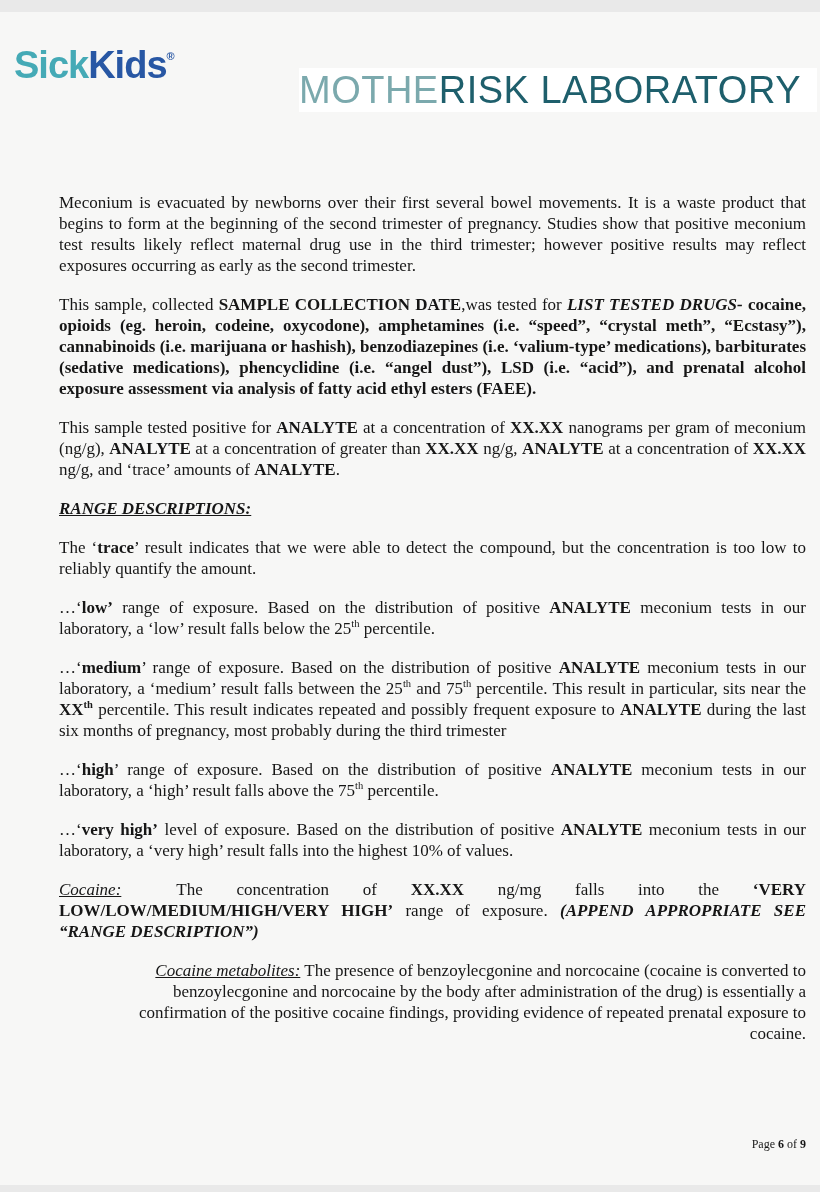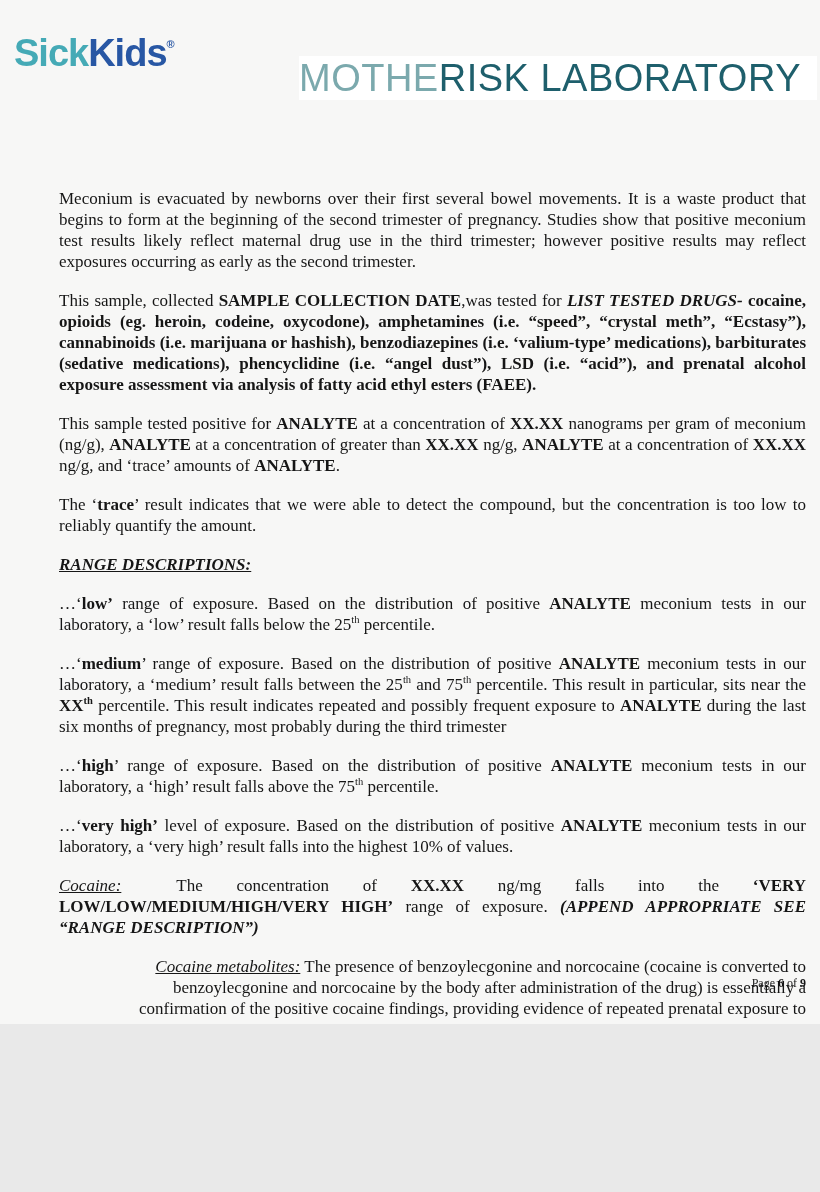--- a/index.html
+++ b/index.html
@@ -1,17 +1,17 @@
 <!DOCTYPE html>
 <html style="--page-bg: #f7f7f6; --sick-teal: #45aab6; --kids-blue: #2857a4; --hospital-blue: #2d5ca7; --mothe-teal: #7ba9ad; --risk-teal: #1e5f6c; --division-text: #1b1b1b; --body-text: #161616;"><head>
 <meta charset="utf-8">
 <style>
   html,body{margin:0;padding:0;background:#e9e9e9;}
   .page{
-    position:relative;width:820px;height:1024px;margin:0 auto;
+    position:relative;width:820px;height:1173px;margin:12px auto;
     background:var(--page-bg,#f7f7f6);
     font-family:"Liberation Serif",serif;color:var(--body-text,#161616);
     overflow:hidden;
   }
   
   .sickkids{position:absolute;left:14px;top:34px;}
   .sk-name{
     font-family:"Liberation Sans",sans-serif;font-weight:bold;
     font-size:38px;line-height:1;letter-spacing:-1px;white-space:nowrap;
   }
@@ -34,21 +34,21 @@
   }
   .mr-light{color:var(--mothe-teal,#7ba9ad);}
   .mr-dark{color:var(--risk-teal,#1e5f6c);}
   .division{
     position:absolute;left:299px;top:88px;width:518px;text-align:center;
     font-family:"Liberation Sans",sans-serif;font-weight:700;font-size:14.5px;
     font-variant:small-caps;letter-spacing:0.6px;word-spacing:5px;
     color:var(--division-text,#1b1b1b);white-space:nowrap;
   }
   
-  .content{position:absolute;left:59px;top:188px;width:747px;}
+  .content{position:absolute;left:59px;top:180px;width:747px;}
   p.para{
     margin:0 0 18px 0;font-size:17px;line-height:21px;text-align:justify;
   }
   p.para.left{text-align:left;}
   p.para.indent{margin-left:58px;text-align:right;}
   p.para.gap{margin-top:14px;}
   .content sup{font-size:0.62em;vertical-align:super;line-height:0;}
   .tab{display:inline-block;width:55px;}
   
   .footer{
@@ -71,22 +71,22 @@
   <div class="motherisk-box">
     <div class="mr-name">
       <span class="mr-light">MOTHE</span><span class="mr-dark">RISK LABORATORY</span>
     </div>
   </div>
 
   <div class="content">
       <p class="para"><span>Meconium is evacuated by newborns over their first several bowel movements. It is a waste product that begins to form at the beginning of the second trimester of pregnancy. Studies show that positive meconium test results likely reflect maternal drug use in the third trimester; however positive results may reflect exposures occurring as early as the second trimester.</span></p>
       <p class="para"><span>This sample, collected </span><span style="font-weight: bold;">SAMPLE COLLECTION DATE</span><span>,was tested for </span><span style="font-weight: bold; font-style: italic;">LIST TESTED DRUGS-</span><span style="font-weight: bold;"> cocaine, opioids (eg. heroin, codeine, oxycodone), amphetamines (i.e. “speed”, “crystal meth”, “Ecstasy”), cannabinoids (i.e. marijuana or hashish), benzodiazepines (i.e. ‘valium-type’ medications), barbiturates (sedative medications), phencyclidine (i.e. “angel dust”), LSD (i.e. “acid”), and prenatal alcohol exposure assessment via analysis of fatty acid ethyl esters (FAEE).</span></p>
       <p class="para"><span>This sample tested positive for </span><span style="font-weight: bold;">ANALYTE</span><span> at a concentration of </span><span style="font-weight: bold;">XX.XX</span><span> nanograms per gram of meconium (ng/g), </span><span style="font-weight: bold;">ANALYTE</span><span> at a concentration of greater than </span><span style="font-weight: bold;">XX.XX</span><span> ng/g, </span><span style="font-weight: bold;">ANALYTE</span><span> at a concentration of </span><span style="font-weight: bold;">XX.XX</span><span> ng/g, and ‘trace’ amounts of </span><span style="font-weight: bold;">ANALYTE</span><span>.</span></p>
+      <p class="para left"><span style="font-weight: bold; font-style: italic; text-decoration: underline;">RANGE DESCRIPTIONS:</span></p>
       <p class="para"><span>The ‘</span><span style="font-weight: bold;">trace</span><span>’ result indicates that we were able to detect the compound, but the concentration is too low to reliably quantify the amount.</span></p>
-      <p class="para left"><span style="font-weight: bold; font-style: italic; text-decoration: underline;">RANGE DESCRIPTIONS:</span></p>
       <p class="para"><span>…‘</span><span style="font-weight: bold;">low’</span><span> range of exposure.   Based on the distribution of positive </span><span style="font-weight: bold;">ANALYTE</span><span> meconium tests in our laboratory, a ‘low’ result falls below the 25</span><span><sup>th</sup></span><span> percentile.</span></p>
       <p class="para"><span>…‘</span><span style="font-weight: bold;">medium</span><span>’ range of exposure.  Based on the distribution of positive </span><span style="font-weight: bold;">ANALYTE</span><span> meconium tests in our laboratory, a ‘medium’ result falls between the 25</span><span><sup>th</sup></span><span> and 75</span><span><sup>th</sup></span><span> percentile.  This result in particular, sits near the </span><span style="font-weight: bold;">XX</span><span style="font-weight: bold;"><sup>th</sup></span><span> percentile.  This result indicates repeated and possibly frequent exposure to </span><span style="font-weight: bold;">ANALYTE</span><span> during the last six months of pregnancy, most probably during the third trimester</span></p>
       <p class="para"><span>…‘</span><span style="font-weight: bold;">high</span><span>’ range of exposure.  Based on the distribution of positive </span><span style="font-weight: bold;">ANALYTE</span><span> meconium tests in our laboratory, a ‘high’ result falls above the 75</span><span><sup>th</sup></span><span> percentile.</span></p>
       <p class="para"><span>…‘</span><span style="font-weight: bold;">very high’</span><span> level of exposure.  Based on the distribution of positive </span><span style="font-weight: bold;">ANALYTE</span><span> meconium tests in our laboratory, a ‘very high’ result falls into the highest 10% of values.</span></p>
       <p class="para gap"><span style="font-style: italic; text-decoration: underline;">Cocaine:</span><span class="tab"></span><span>The concentration of </span><span style="font-weight: bold;">XX.XX</span><span> ng/mg falls into the </span><span style="font-weight: bold;">‘VERY LOW/LOW/MEDIUM/HIGH/VERY HIGH’</span><span> range of exposure. </span><span style="font-weight: bold; font-style: italic;">(APPEND APPROPRIATE SEE “RANGE DESCRIPTION”)</span></p>
       <p class="para indent"><span style="font-style: italic; text-decoration: underline;">Cocaine metabolites:</span><span>  The presence of benzoylecgonine and norcocaine (cocaine is converted to benzoylecgonine and norcocaine by the body after administration of the drug) is essentially a confirmation of the positive cocaine findings, providing evidence of repeated prenatal exposure to cocaine.</span></p>
     </div>
 
   <div class="footer"><span>Page </span><b>6</b><span> of </span><b>9</b></div>
 

